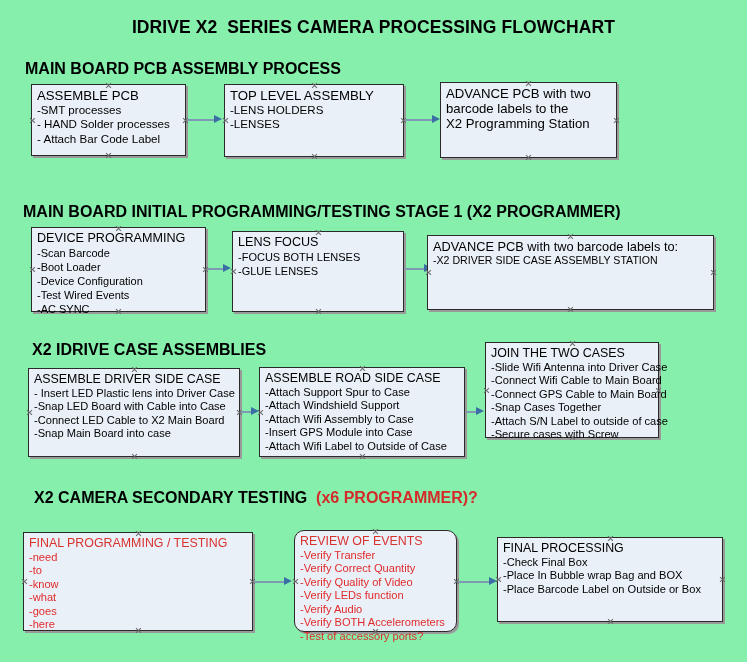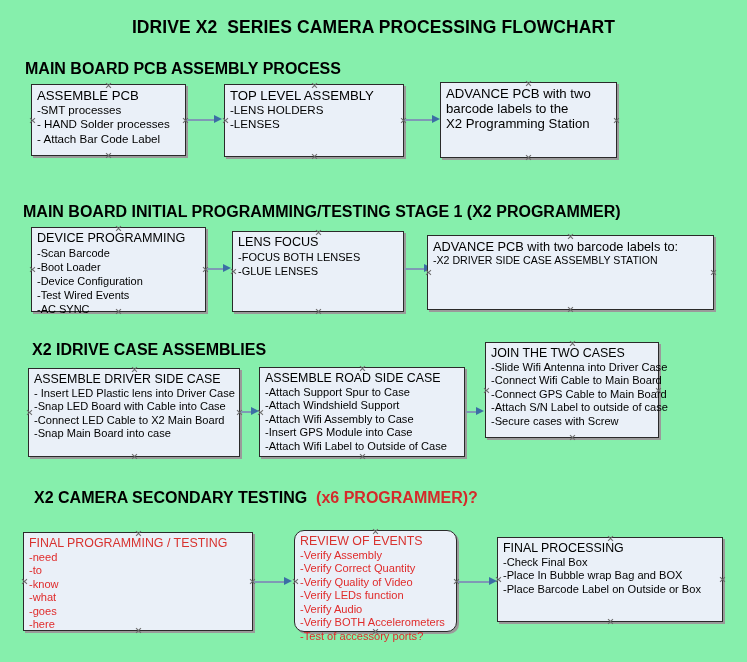--- a/index.html
+++ b/index.html
@@ -247,20 +247,21 @@
 
   <div class="conn" style="left:466px; top:411px; width:11px;"></div>
   <div class="arrowhead" style="left:476px; top:407px;"></div>
 
   <div class="box sm" style="left:485px; top:342px; width:174px; height:96px;">
     <div class="box-inner">
       <div class="btitle">JOIN THE TWO CASES</div>
       <div class="bline">-Slide Wifi Antenna into Driver Case</div>
       <div class="bline">-Connect Wifi Cable to Main Board</div>
       <div class="bline">-Connect GPS Cable to Main Board</div>
+      <div class="bline">-Snap Cases Together</div>
       <div class="bline">-Attach S/N Label to outside of case</div>
       <div class="bline">-Secure cases with Screw</div>
     </div>
     <span class="handle" style="left:50%; top:0;"></span>
     <span class="handle" style="left:50%; top:100%;"></span>
     <span class="handle" style="left:0; top:50%;"></span>
     <span class="handle" style="left:100%; top:50%;"></span>
   </div>
 
   <div class="section-title" style="left:34px; top:489px;">
@@ -282,21 +283,21 @@
     <span class="handle" style="left:0; top:50%;"></span>
     <span class="handle" style="left:100%; top:50%;"></span>
   </div>
 
   <div class="conn" style="left:254px; top:581px; width:31px;"></div>
   <div class="arrowhead" style="left:284px; top:577px;"></div>
 
   <div class="box sm red" style="left:294px; top:530px; width:163px; height:102px;border-radius:10px;">
     <div class="box-inner">
       <div class="btitle">REVIEW OF EVENTS</div>
-      <div class="bline">-Verify Assembly</div>
+      <div class="bline">-Verify Transfer</div>
       <div class="bline">-Verify Correct Quantity</div>
       <div class="bline">-Verify Quality of Video</div>
       <div class="bline">-Verify LEDs function</div>
       <div class="bline">-Verify Audio</div>
       <div class="bline">-Verify BOTH Accelerometers</div>
       <div class="bline">-Test of accessory ports?</div>
     </div>
     <span class="handle" style="left:50%; top:0;"></span>
     <span class="handle" style="left:50%; top:100%;"></span>
     <span class="handle" style="left:0; top:50%;"></span>

